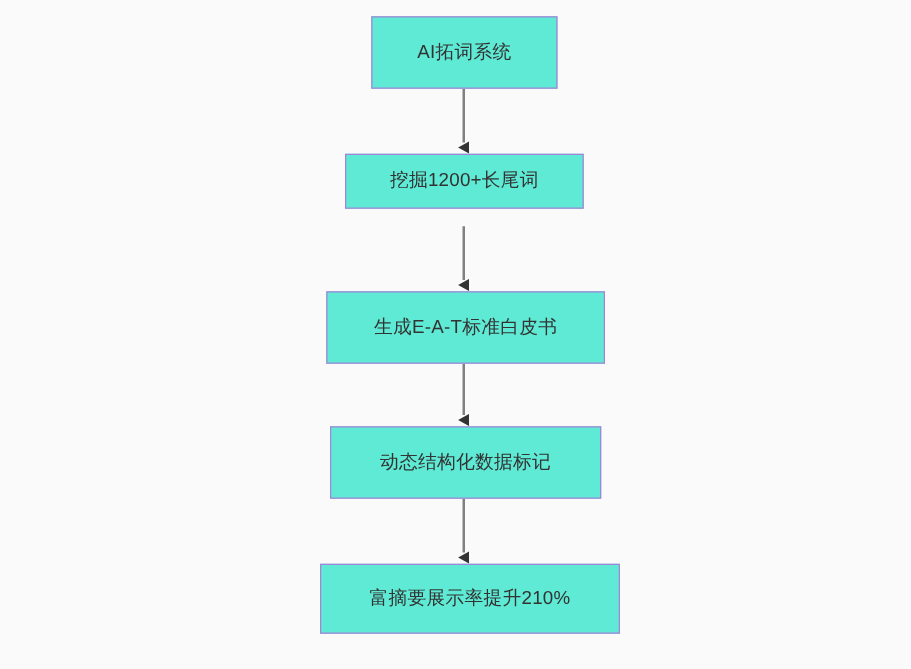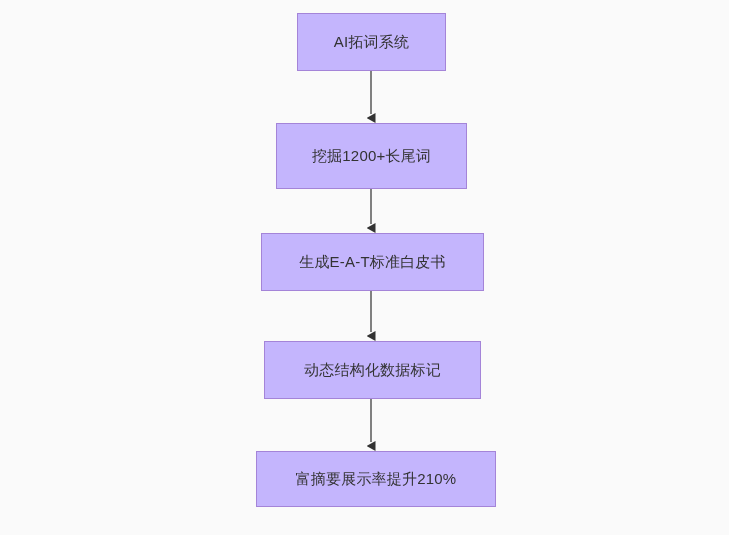--- a/index.html
+++ b/index.html
@@ -14,21 +14,21 @@
     overflow: hidden;
   }
   #flowchart-canvas {
     position: relative;
     width: 729px;
     height: 535px;
   }
   .node {
     position: absolute;
     box-sizing: border-box;
-    background: #c4b5fd;
+    background: #5eead4;
     border: 1.6px solid #a484d8;
     display: flex;
     align-items: center;
     justify-content: center;
     color: #333333;
     font-size: 15px;
     line-height: 1.2;
     letter-spacing: 0.2px;
     white-space: nowrap;
   }
@@ -58,21 +58,21 @@
     <line x1="371" y1="71" x2="371" y2="114" stroke="#808080" stroke-width="2" marker-end="url(#arrowhead)"></line>
     <line x1="371" y1="181" x2="371" y2="224" stroke="#808080" stroke-width="2" marker-end="url(#arrowhead)"></line>
     <line x1="371" y1="291" x2="371" y2="332" stroke="#808080" stroke-width="2" marker-end="url(#arrowhead)"></line>
     <line x1="371" y1="399" x2="371" y2="442" stroke="#808080" stroke-width="2" marker-end="url(#arrowhead)"></line>
   </svg>
 
   <div class="node" id="n1" style="left:297px; top:13px; width:149px; height:58px;">
     <span class="node-label">AI拓词系统</span>
   </div>
 
-  <div class="node" id="n2" style="left:276px; top:123px; width:191px; height:66px;">
+  <div class="node" id="n2" style="left:276px; top:123px; width:191px; height:44px;">
     <span class="node-label">挖掘1200+长尾词</span>
   </div>
 
   <div class="node" id="n3" style="left:261px; top:233px; width:223px; height:58px;">
     <span class="node-label">生成E-A-T标准白皮书</span>
   </div>
 
   <div class="node" id="n4" style="left:264px; top:341px; width:217px; height:58px;">
     <span class="node-label">动态结构化数据标记</span>
   </div>

